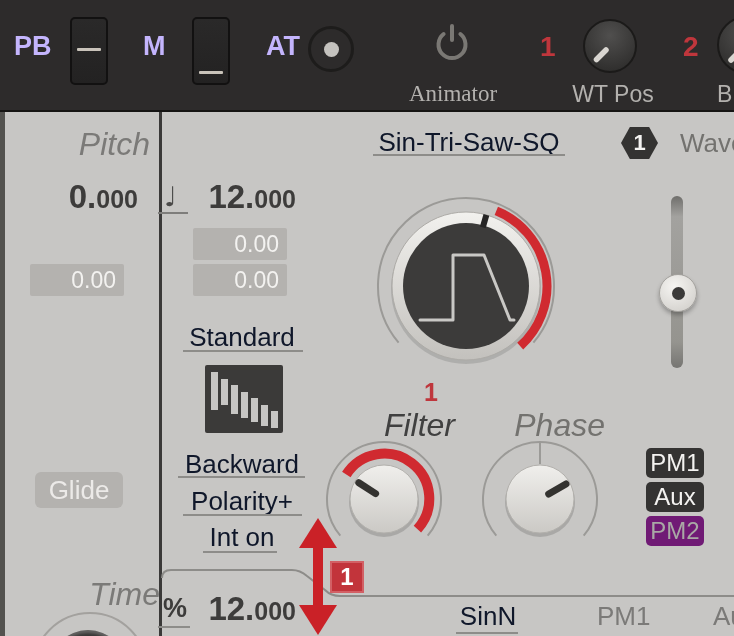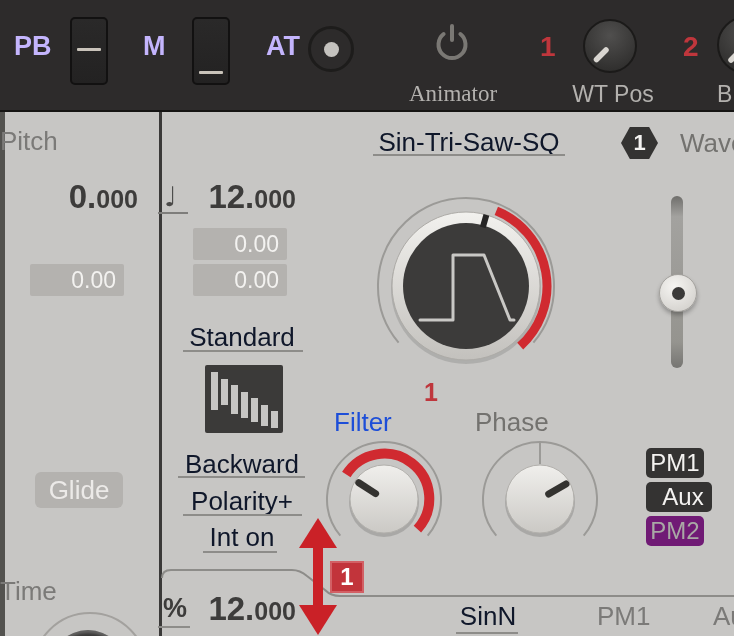--- a/index.html
+++ b/index.html
@@ -17,21 +17,21 @@
   .fader .line{position:absolute;left:5px;right:5px;height:3px;background:#c9c3ba;border-radius:1px;}
   .at-ring{position:absolute;left:308px;top:26px;width:40px;height:40px;border:3px solid #1d1c1b;border-radius:50%;}
   .at-ring .dot{position:absolute;left:50%;top:50%;width:15px;height:15px;margin:-7.5px 0 0 -7.5px;background:#c4c2be;border-radius:50%;}
   .tb-sub{position:absolute;top:81px;font-size:23px;color:#b3b1ae;text-align:center;}
   .tb-num{position:absolute;top:31px;font-size:28px;font-weight:bold;color:#bf363c;}
   
   .left-strip{position:absolute;left:0;top:112px;width:5px;height:524px;background:#53524f;}
   .v-divider{position:absolute;left:159px;top:112px;width:3px;height:524px;background:#3a3938;}
   .uline{position:absolute;height:2px;background:#8d8c89;}
   
-  .lbl-gray{position:absolute;font-size:26px;color:#7b7a78;text-align:left;}
+  .lbl-gray{position:absolute;font-size:32px;color:#7b7a78;text-align:right;font-style:italic;}
   .lbl-dark{position:absolute;font-size:26px;color:#0f172a;text-align:center;}
   .bignum{position:absolute;text-align:right;color:#3d3c3b;font-weight:bold;white-space:nowrap;}
   .bignum .nmain{font-size:33px;}
   .bignum .nsmall{font-size:25px;}
   .field{position:absolute;width:86px;height:32px;padding-right:8px;background:#b4b2af;border-radius:2px;
          color:#f3f2f0;font-size:23px;line-height:32px;text-align:right;}
   .glide-btn{position:absolute;left:35px;top:472px;width:88px;height:36px;background:#b4b2af;border-radius:6px;
          color:#eceae8;font-size:26px;line-height:36px;text-align:center;}
   .pmbox{position:absolute;left:646px;width:58px;height:30px;border-radius:5px;background:#343332;
          color:#f3f2f0;font-size:24px;line-height:30px;text-align:center;}
@@ -164,21 +164,21 @@
     <path d="M 27.6 151.6 A 88 88 0 1 1 162.4 151.6" fill="none" stroke="#9b9a97" stroke-width="2"></path>
     <circle cx="95" cy="98" r="75" fill="rgba(0,0,0,0.12)"></circle>
     <circle cx="95" cy="95" r="74" fill="url(#gCream)" stroke="#adaba7" stroke-width="1"></circle>
     <circle cx="95" cy="95" r="63" fill="#3c3b3a"></circle>
     <polyline points="49,129 82,129 82,64 113,64 139,129 143,129" fill="none" stroke="#c9c8c5" stroke-width="3" stroke-linejoin="round" stroke-linecap="round"></polyline>
     <line x1="111.8" y1="36.4" x2="115.4" y2="23.9" stroke="#262525" stroke-width="6"></line>
     <path d="M 125.3 19.9 A 81 81 0 0 1 149.2 155.2" fill="none" stroke="#d02a30" stroke-width="9"></path>
   </svg>
   <div class="abs" style="left:417px;top:378px;width:28px;text-align:center;font-size:25px;font-weight:bold;color:#bf363c;">1</div>
 
-  <div class="lbl-gray" style="left:334px;top:407px;width:130px;color:#1d4ed8;">Filter</div>
+  <div class="lbl-gray" style="left:325px;top:407px;width:130px;color:#404040;">Filter</div>
   <svg class="abs" style="left:319px;top:434px;" width="130" height="130">
     <defs>
       <linearGradient id="gK1" x1="0" y1="0" x2="0" y2="1">
         <stop offset="0%" stop-color="#f0efec"></stop>
           <stop offset="100%" stop-color="#cbc9c5"></stop>
       </linearGradient>
     </defs>
     <path d="M 21.3 101.7 A 57 57 0 1 1 108.7 101.7" fill="none" stroke="#9b9a97" stroke-width="2"></path>
     <path d="M 27.3 40.5 A 45 45 0 1 1 98.4 95.1" fill="none" stroke="#d02a30" stroke-width="10"></path>
     <circle cx="65" cy="68" r="35" fill="rgba(0,0,0,0.15)"></circle>
@@ -197,21 +197,21 @@
 
   <div class="hexbadge">1</div>
   <div class="abs" style="left:680px;top:128px;font-size:26px;color:#73726f;white-space:nowrap;">Wave</div>
 
   <div class="slider-track"></div>
   <div class="slider-handle">
     <div class="dot"></div>
   </div>
 
   <div class="pmbox" style="top:448px;">PM1</div>
-  <div class="pmbox" style="top:482px;padding-left:8px;">Aux</div>
+  <div class="pmbox" style="top:482px;">Aux</div>
   <div class="pmbox off" style="top:516px;">PM2</div>
 
   <span class="abs" style="left:163px;top:593px;font-size:27px;font-weight:bold;color:#3d3c3b;">%</span>
   <div class="uline" style="left:158px;top:626px;width:32px;"></div>
   <div class="bignum" style="left:196px;top:590px;width:100px;">
     <span class="nmain">12.</span><span class="nsmall">000</span>
   </div>
 
   <div class="lbl-dark" style="left:448px;top:601px;width:80px;">SinN</div>
   <div class="uline" style="left:456px;top:632px;width:62px;"></div>

